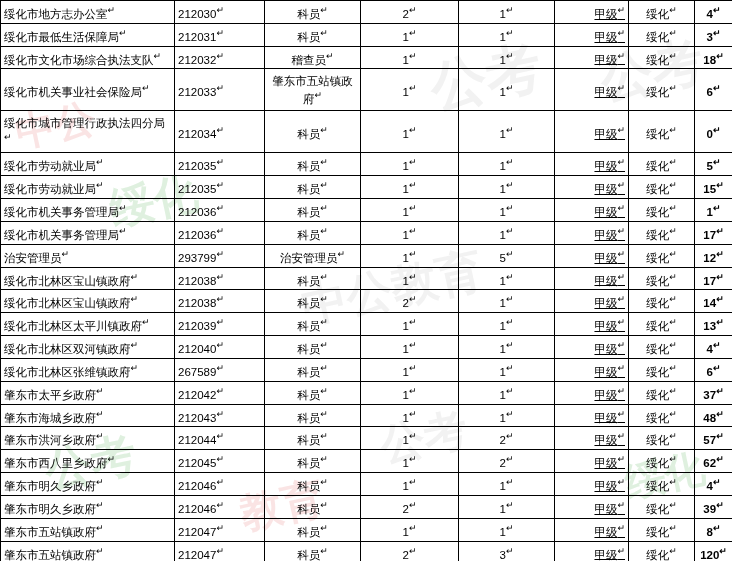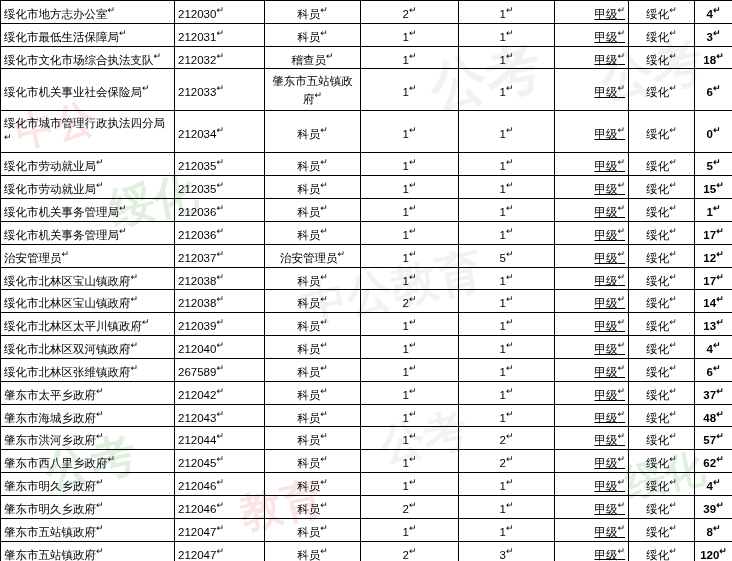--- a/index.html
+++ b/index.html
@@ -208,21 +208,21 @@
         <td class="post"><span>科员</span><span class="mark">↵</span></td>
         <td class="num"><span>1</span><span class="mark">↵</span></td>
         <td class="num"><span>1</span><span class="mark">↵</span></td>
         <td class="level"><span>甲级</span><span class="mark">↵</span></td>
         <td class="place"><span>绥化</span><span class="mark">↵</span></td>
         <td class="count"><span>17</span><span class="mark">↵</span></td>
       </tr>
 
       <tr>
         <td class="unit"><span>治安管理员</span><span class="mark">↵</span></td>
-        <td class="code"><span>212037</span><span class="mark">↵</span></td>
+        <td class="code"><span>293799</span><span class="mark">↵</span></td>
         <td class="post"><span>治安管理员</span><span class="mark">↵</span></td>
         <td class="num"><span>1</span><span class="mark">↵</span></td>
         <td class="num"><span>5</span><span class="mark">↵</span></td>
         <td class="level"><span>甲级</span><span class="mark">↵</span></td>
         <td class="place"><span>绥化</span><span class="mark">↵</span></td>
         <td class="count"><span>12</span><span class="mark">↵</span></td>
       </tr>
 
       <tr>
         <td class="unit"><span>绥化市北林区宝山镇政府</span><span class="mark">↵</span></td>

